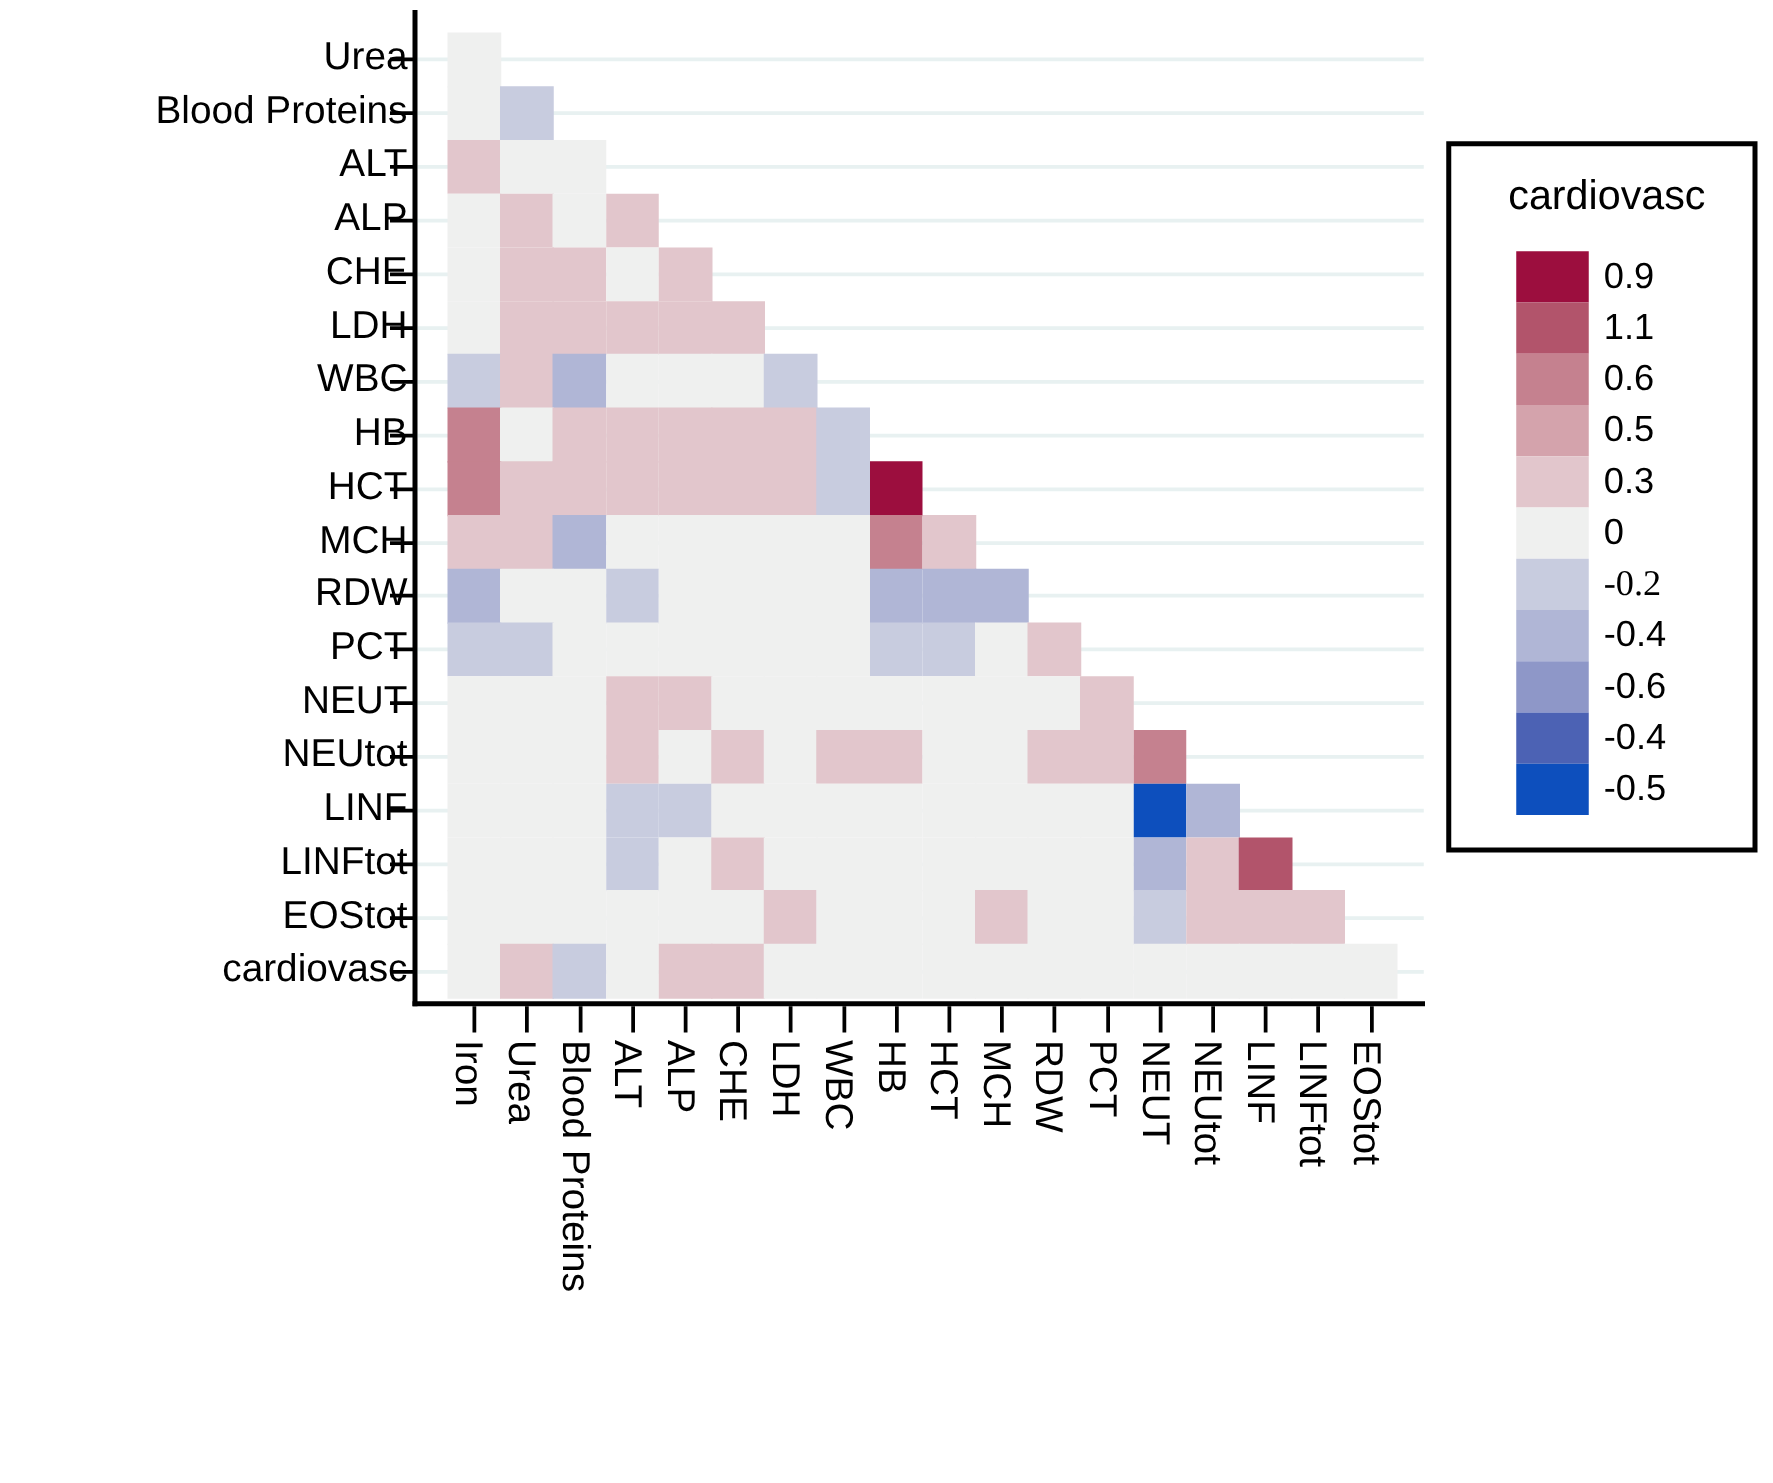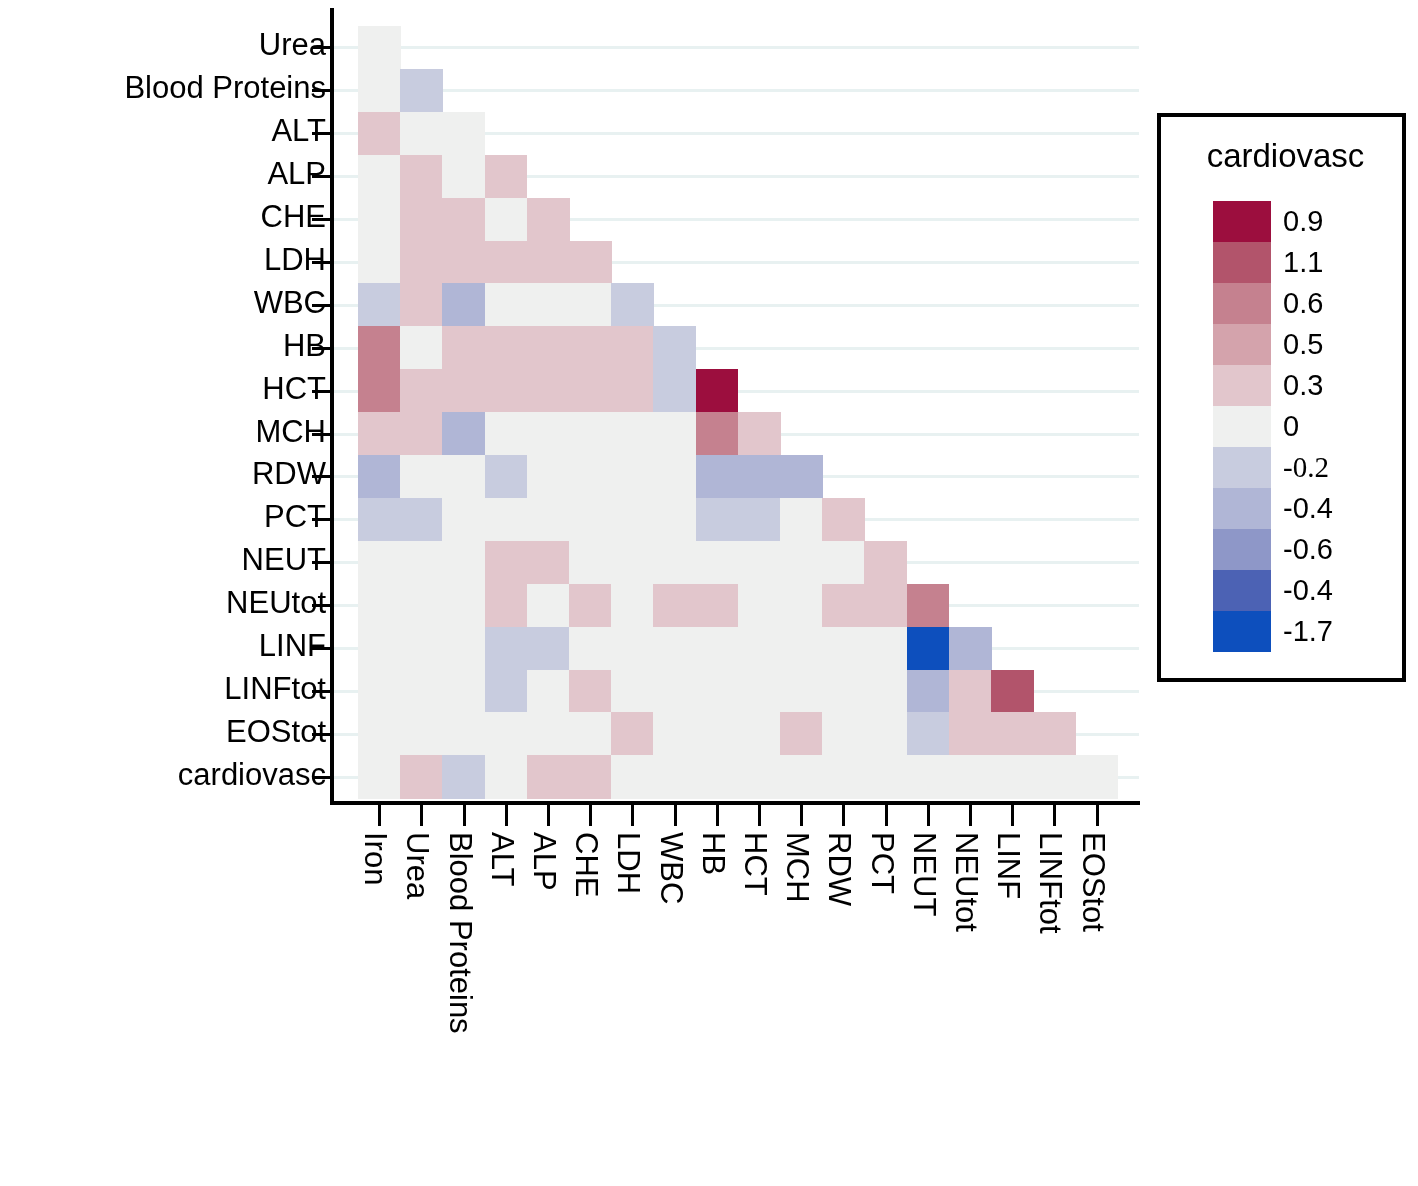--- a/index.html
+++ b/index.html
@@ -356,17 +356,17 @@
         <div class="legtick" style="top: 289px;">0</div>
         <div class="swatch" style="top: 330px; background: rgb(200, 204, 223);"></div>
         <div class="legtick" style="top: 330px; font-family: Liberation Serif, serif;">-0.2</div>
         <div class="swatch" style="top: 371px; background: rgb(176, 182, 214);"></div>
         <div class="legtick" style="top: 371px;">-0.4</div>
         <div class="swatch" style="top: 412px; background: rgb(142, 151, 200);"></div>
         <div class="legtick" style="top: 412px;">-0.6</div>
         <div class="swatch" style="top: 453px; background: rgb(76, 98, 180);"></div>
         <div class="legtick" style="top: 453px;">-0.4</div>
         <div class="swatch" style="top: 494px; background: rgb(13, 79, 189);"></div>
-        <div class="legtick" style="top: 494px;">-1.7</div>
+        <div class="legtick" style="top: 494px;">-0.5</div>
       </div>
   </div>
 
 </div>
 
 </body></html>

